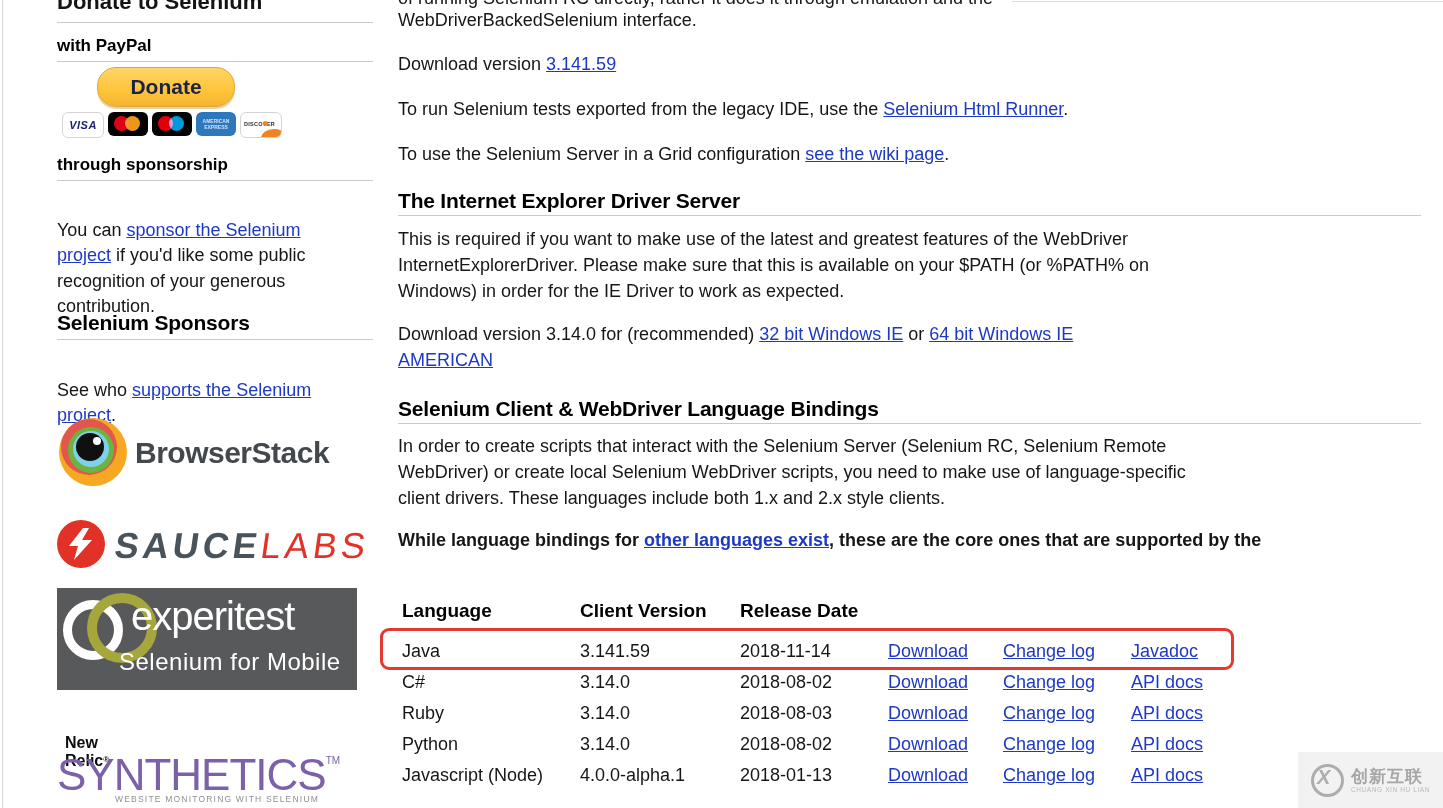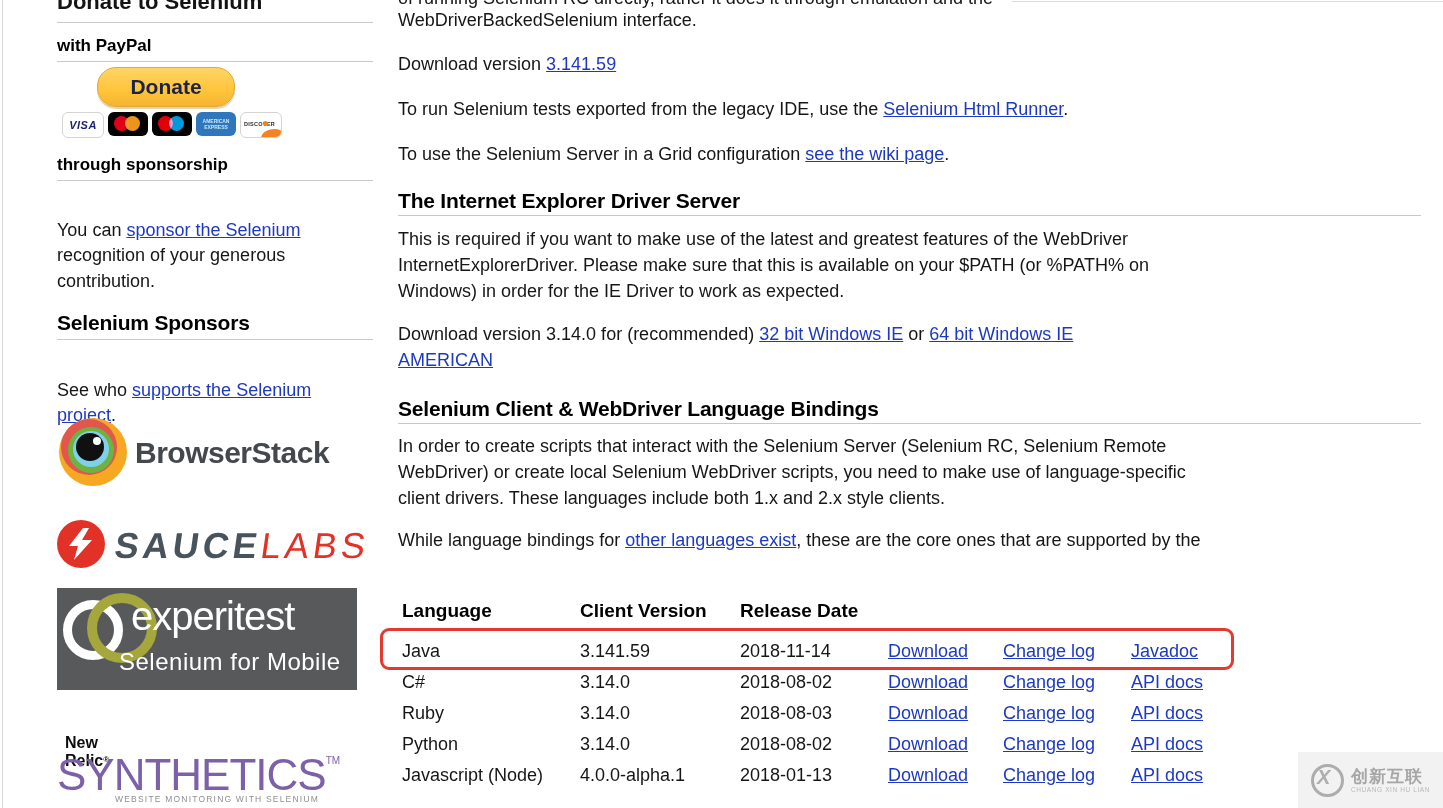--- a/index.html
+++ b/index.html
@@ -121,20 +121,21 @@
       <div class="disc-dot"></div>
       <div class="disc-swoosh"></div>
     </div>
   </div>
 
   <div class="abs mini-h" style="left:0;top:155px;">through sponsorship</div>
   <div class="rule" style="left:0;top:180px;width:316px;"></div>
 
   <div class="side-para" style="left:0;top:186px;">
       <div class="tline"><span>You can </span><a class="lnk">sponsor the Selenium</a></div>
+      <div class="tline"><a class="lnk">project</a><span> if you'd like some public</span></div>
       <div class="tline"><span>recognition of your generous</span></div>
       <div class="tline"><span>contribution.</span></div>
     </div>
 
   <div class="abs h3" style="left:0;top:311px;">Selenium Sponsors</div>
   <div class="rule" style="left:0;top:339px;width:316px;"></div>
 
   <div class="side-para" style="left:0;top:346px;">
       <div class="tline"><span>See who </span><a class="lnk">supports the Selenium</a></div>
       <div class="tline"><a class="lnk">project</a><span>.</span></div>
@@ -201,21 +202,21 @@
 
   <div class="abs h3" style="left:0;top:397px;">Selenium Client &amp; WebDriver Language Bindings</div>
   <div class="mrule" style="top:423px;"></div>
 
   <div class="abs body-text" style="left:0;top:433px;">
       <div class="tline">In order to create scripts that interact with the Selenium Server (Selenium RC, Selenium Remote</div>
       <div class="tline">WebDriver) or create local Selenium WebDriver scripts, you need to make use of language-specific</div>
       <div class="tline">client drivers. These languages include both 1.x and 2.x style clients.</div>
     </div>
 
-  <div class="abs body-text" style="left:0;top:527px;">
+  <div class="abs body-text" style="left:0;top:527px;font-weight:bold;">
       <div class="tline"><span>While language bindings for </span><a class="lnk">other languages exist</a><span>, these are the core ones that are supported by the</span></div>
     </div>
 
   <div id="dl-table">
     <div class="thead-row">
       <div>Language</div>
       <div>Client Version</div>
       <div>Release Date</div>
       <div></div>
       <div></div>

